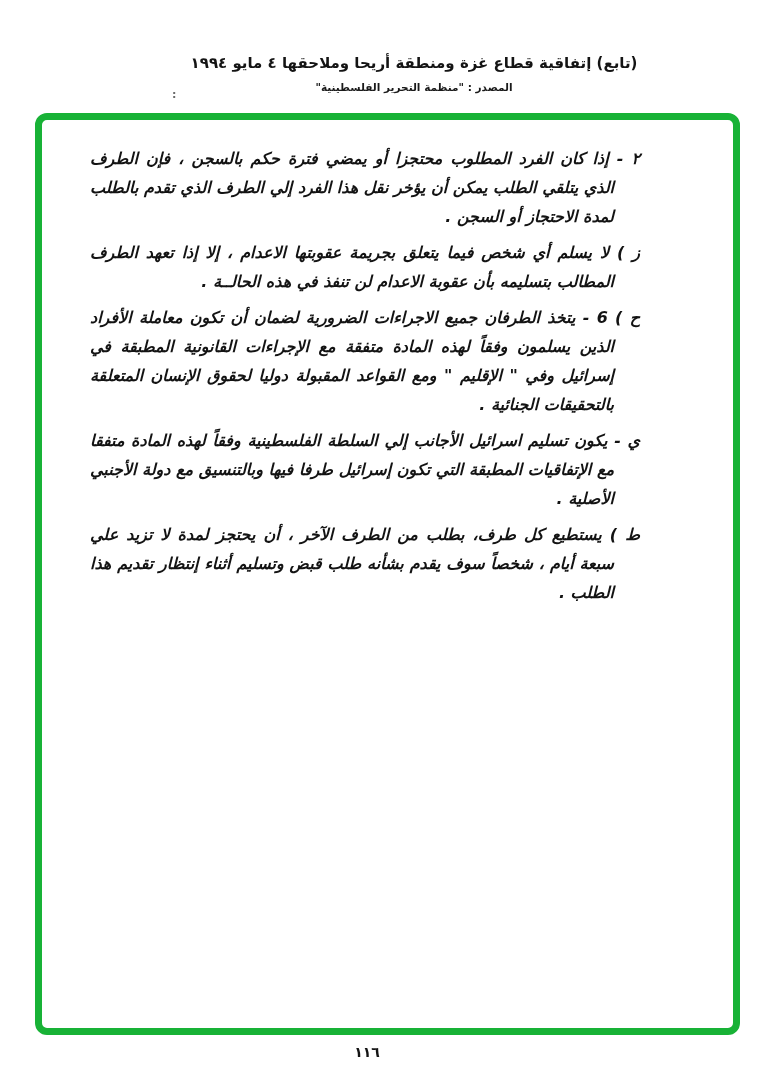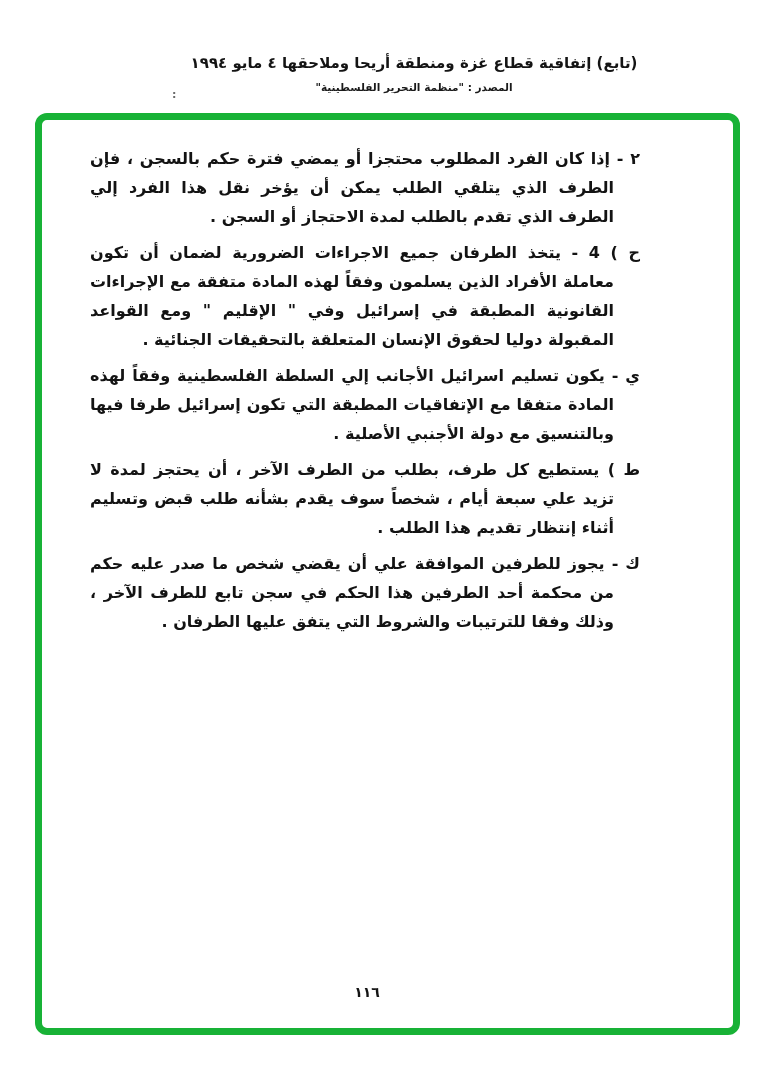--- a/index.html
+++ b/index.html
@@ -51,29 +51,30 @@
     background: #ffffff;
   }
   .content {
     direction: rtl;
     text-align: justify;
     padding: 24px 93px 0 48px;
     font-weight: bold;
     font-size: 16px;
     line-height: 29px;
     color: #131313;
+    font-style: italic;
   }
   .para {
     margin: 0 0 7px 0;
     padding-right: 26px;
     text-indent: -26px;
   }
   .pagenum {
     position: absolute;
-    top: 984px;
+    top: 1044px;
     left: 0;
     width: 734px;
     text-align: center;
     direction: rtl;
     font-size: 14px;
     font-weight: bold;
     color: #141414;
   }
 </style>
 </head>
@@ -84,22 +85,22 @@
   <div class="header">
     <div class="title">(تابع) إتفاقية قطاع غزة ومنطقة أريحا وملاحقها ٤ مايو ١٩٩٤</div>
     <div class="source">المصدر :  "منظمة التحرير الفلسطينية"</div>
   </div>
 
   <div class="scan-mark">:</div>
 
   <div class="frame" style="border-color: rgb(24, 178, 54);">
     <div class="content">
       <p class="para">٢ - إذا كان الفرد المطلوب محتجزا أو يمضي فترة حكم بالسجن ، فإن الطرف الذي يتلقي الطلب يمكن أن يؤخر نقل هذا الفرد إلي الطرف الذي تقدم بالطلب لمدة الاحتجاز أو السجن .</p>
-      <p class="para">ح ) 4 - يتخذ الطرفان جميع الاجراءات الضرورية لضمان أن تكون معاملة الأفراد الذين يسلمون وفقاً لهذه المادة متفقة مع الإجراءات القانونية المطبقة في إسرائيل وفي " الإقليم " ومع القواعد المقبولة دوليا لحقوق الإنسان المتعلقة بالتحقيقات الجنائية .</p>
+      <p class="para">ز ) لا يسلم أي شخص فيما يتعلق بجريمة عقوبتها الاعدام ، إلا إذا تعهد الطرف المطالب بتسليمه بأن عقوبة الاعدام لن تنفذ في هذه الحالــة .</p>
+      <p class="para">ح ) 6 - يتخذ الطرفان جميع الاجراءات الضرورية لضمان أن تكون معاملة الأفراد الذين يسلمون وفقاً لهذه المادة متفقة مع الإجراءات القانونية المطبقة في إسرائيل وفي " الإقليم " ومع القواعد المقبولة دوليا لحقوق الإنسان المتعلقة بالتحقيقات الجنائية .</p>
       <p class="para">ي - يكون تسليم اسرائيل الأجانب إلي السلطة الفلسطينية وفقاً لهذه المادة متفقا مع الإتفاقيات المطبقة التي تكون إسرائيل طرفا فيها وبالتنسيق مع دولة الأجنبي الأصلية .</p>
       <p class="para">ط ) يستطيع كل طرف، بطلب من الطرف الآخر ، أن يحتجز لمدة لا تزيد علي سبعة أيام ، شخصاً سوف يقدم بشأنه طلب قبض وتسليم أثناء إنتظار تقديم هذا الطلب .</p>
-      <p class="para">ك - يجوز للطرفين الموافقة علي أن يقضي شخص ما صدر عليه حكم من محكمة أحد الطرفين هذا الحكم في سجن تابع للطرف الآخر ، وذلك وفقا للترتيبات والشروط التي يتفق عليها الطرفان .</p>
     </div>
   </div>
 
   <div class="pagenum">١١٦</div>
 
 </div>
 
 </body></html>

